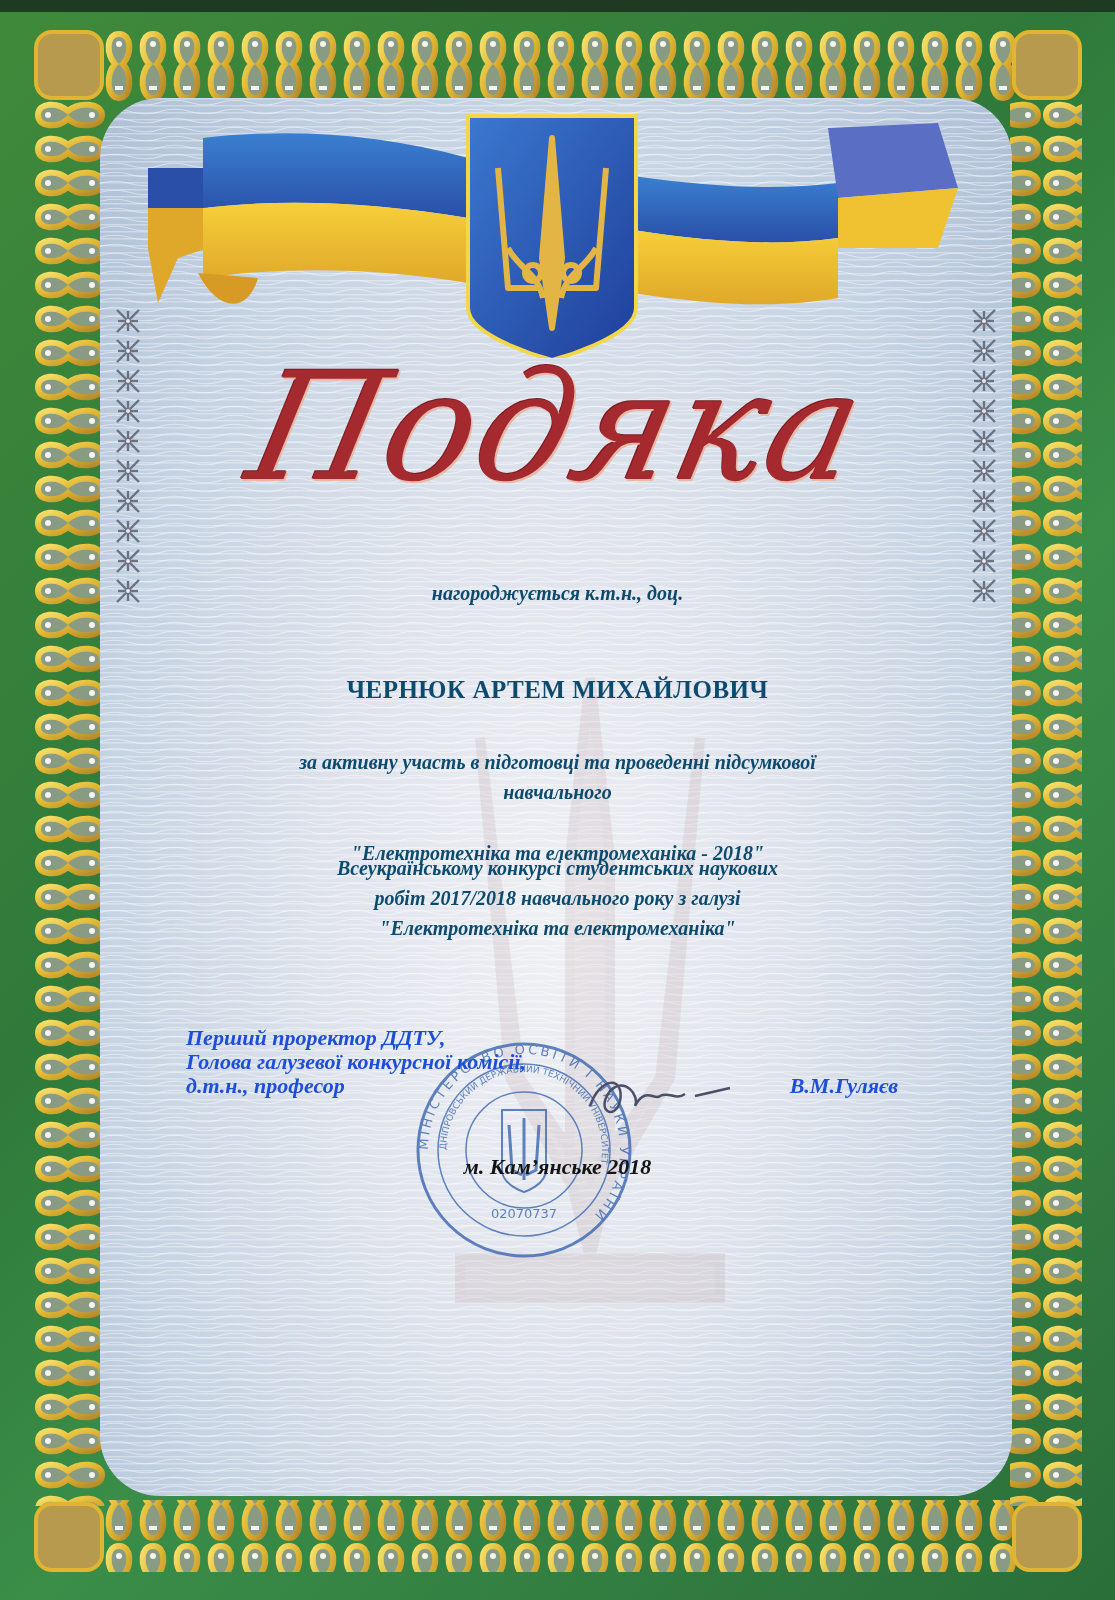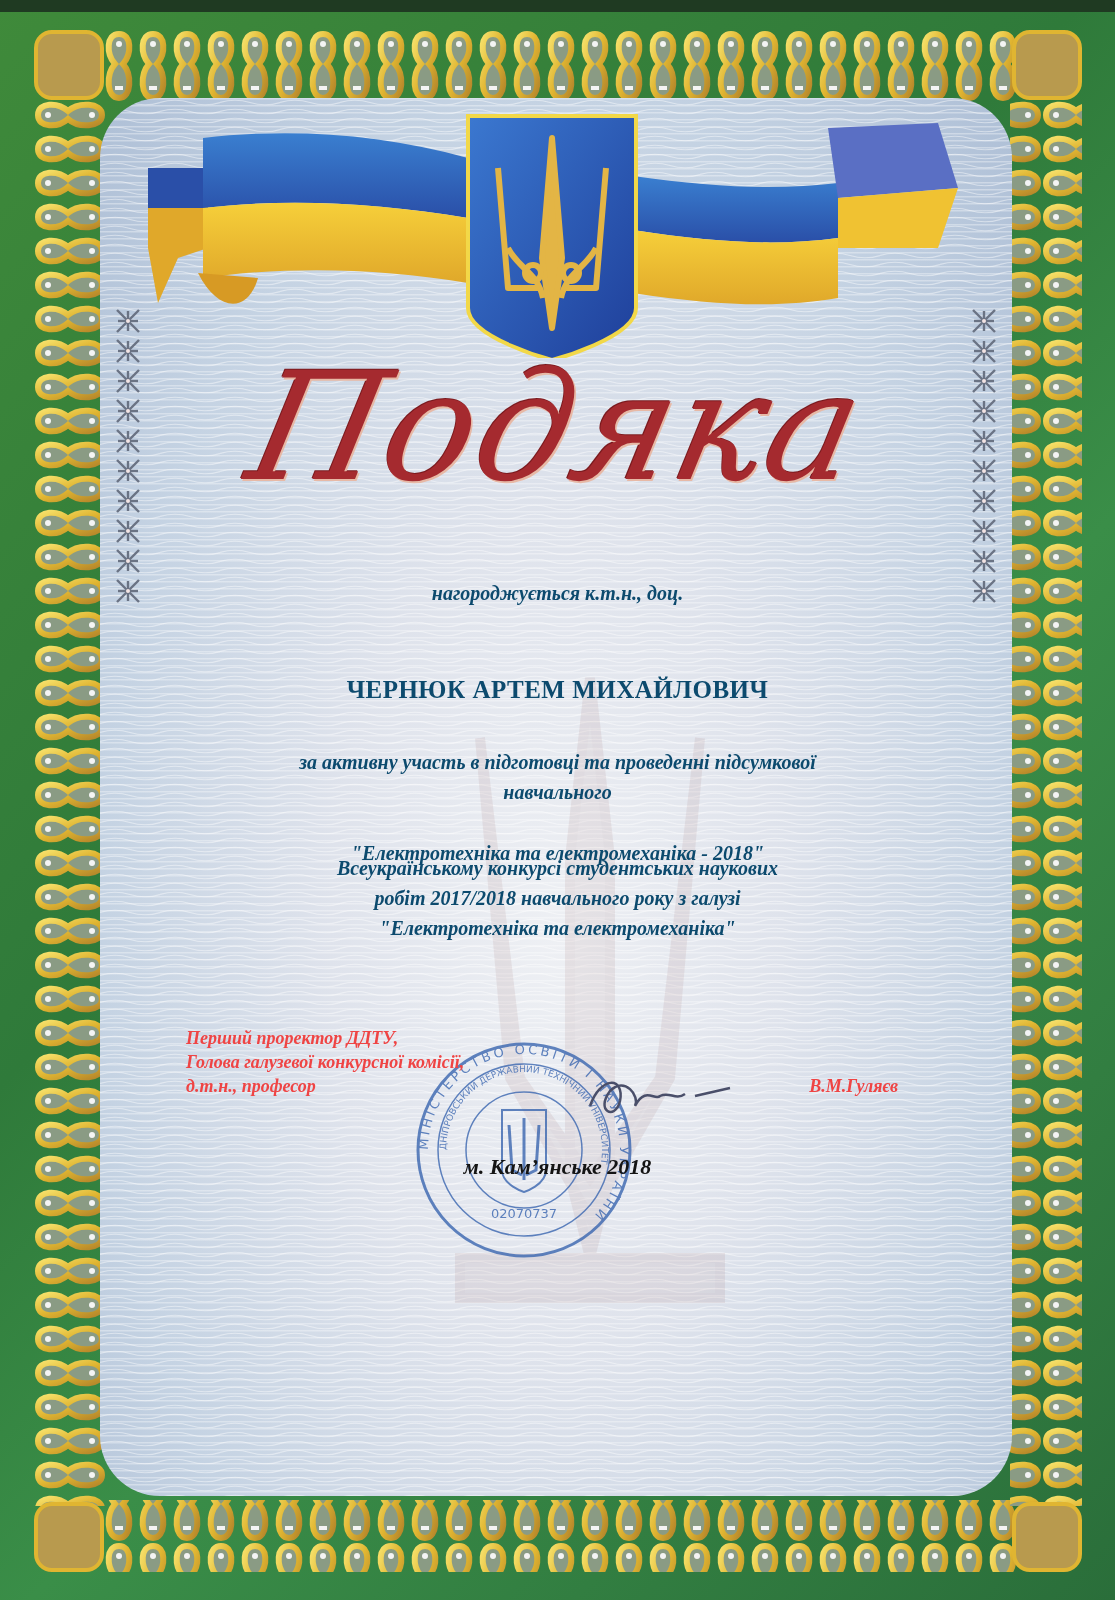--- a/index.html
+++ b/index.html
@@ -61,22 +61,22 @@
 
     .text-block {
       position: absolute; left: 150px; width: 815px; text-align: center;
       color: #0c4a6e; font-style: italic; font-weight: bold;
       font-family: "Liberation Serif", serif;
     }
     .line { font-size: 20px; line-height: 30px; }
     .name { font-style: normal; font-size: 25px; font-weight: bold; letter-spacing: 0.5px; }
     .sign-block {
       position: absolute; left: 186px; top: 1026px; width: 720px;
-      font-style: italic; font-weight: bold; color: #ef4444;
-      font-family: "Liberation Serif", serif; font-size: 18px; line-height: 24px;
+      font-style: italic; font-weight: bold; color: #1d4ed8;
+      font-family: "Liberation Serif", serif; font-size: 22px; line-height: 24px;
     }
     .sign-name { position: absolute; right: 8px; top: 48px; }
     .place-date {
       position: absolute; left: 0; width: 1115px; top: 1148px; text-align: center;
       font-style: italic; font-weight: bold; font-size: 22px; color: #141414;
       font-family: "Liberation Serif", serif;
       margin-top: 6px;
     }
     .stamp { position: absolute; left: 414px; top: 1040px; width: 220px; height: 220px; opacity: 0.8; }
     .signature { position: absolute; left: 580px; top: 1066px; width: 160px; height: 60px; }

